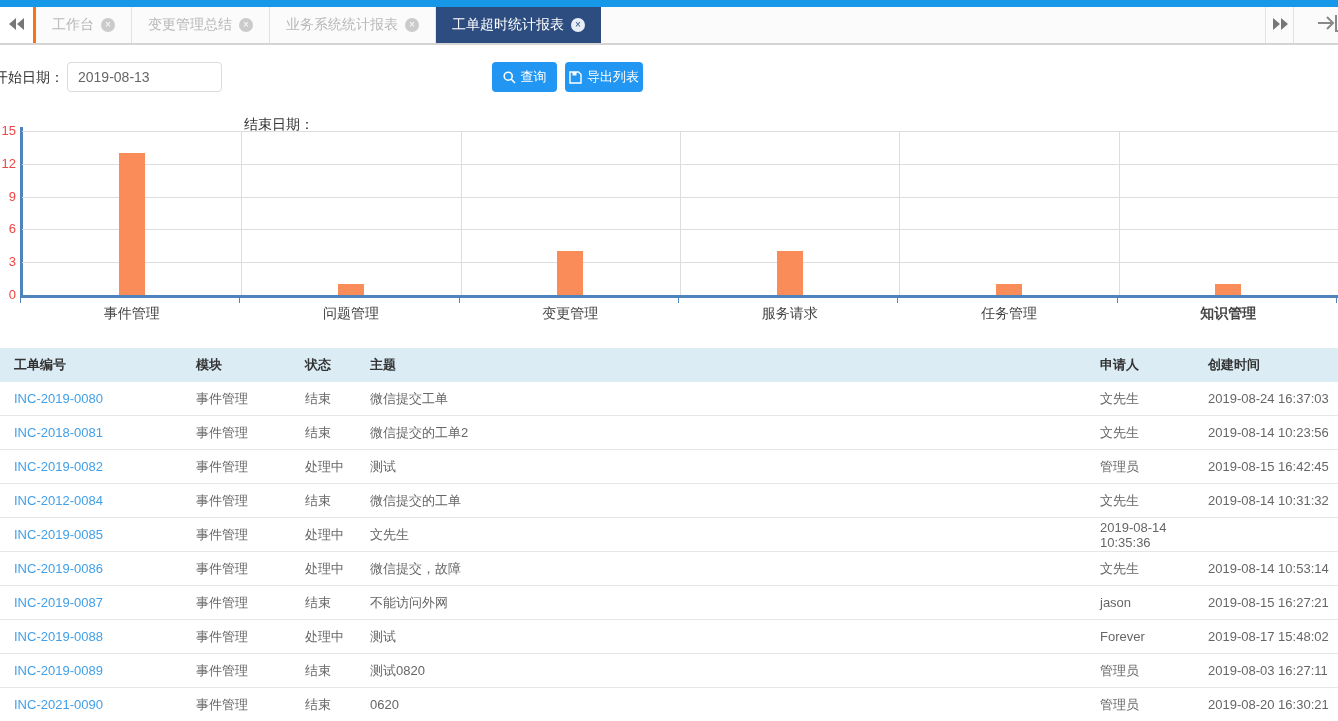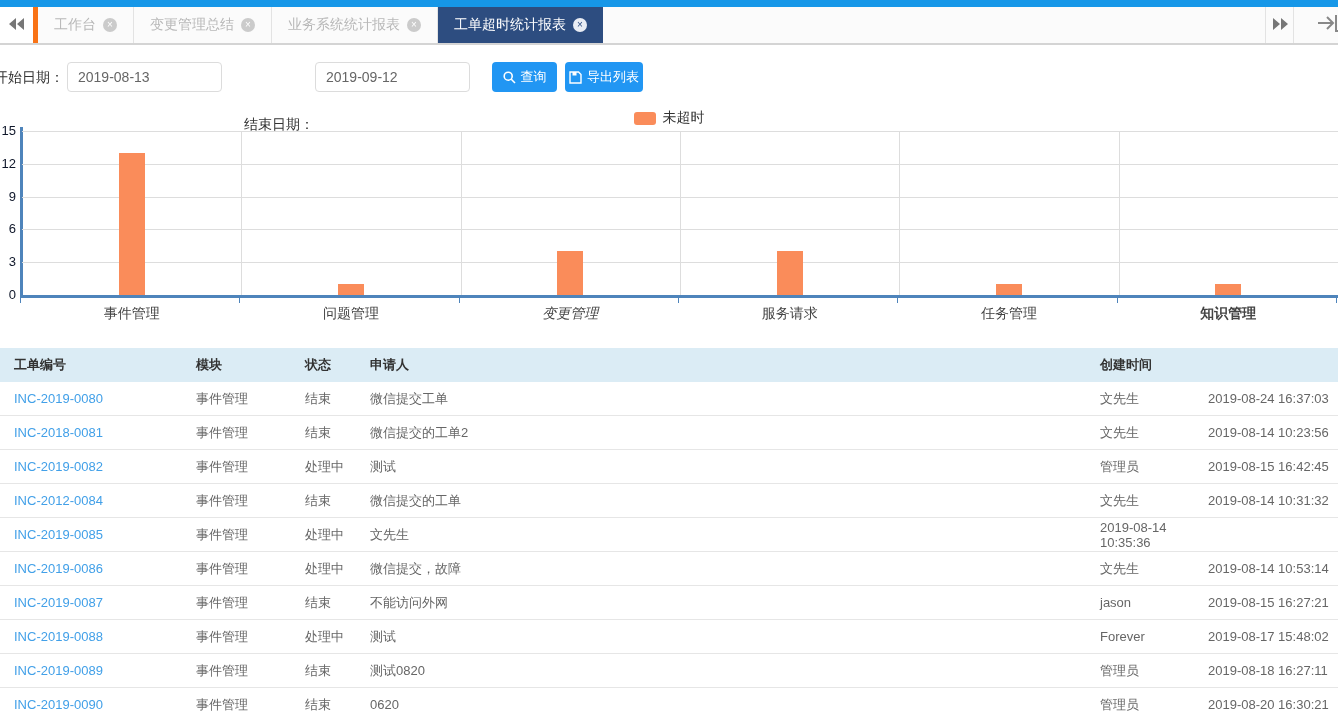--- a/index.html
+++ b/index.html
@@ -8,21 +8,21 @@
   #app { position:relative; width:1338px; height:721px; overflow:hidden; background:#fff; }
 
   
   .top-strip { position:absolute; left:0; top:0; width:1338px; height:7px; background:#1697e8; }
   .tab-bar { position:absolute; left:0; top:7px; width:1338px; height:38px; background:#fbfbfb;
              border-bottom:2px solid #d4d4d4; display:flex; align-items:stretch; }
   .tab-scroll-btn { width:33px; display:flex; align-items:center; justify-content:center; cursor:pointer; background:#fff; }
   .tab-scroll-btn.right { border-left:1px solid #e3e3e3; border-right:1px solid #e3e3e3; width:29px; background:#fbfbfb; }
   .tab { display:flex; align-items:center; justify-content:center; gap:7px; padding:0 16px;
          border-right:1px solid #e3e3e3; color:#b8b8b8; font-size:14px; cursor:pointer; white-space:nowrap; }
-  .tab:first-of-type { border-left:5px solid #f97316; }
+  .tab:first-of-type { border-left:3px solid #f97316; }
   .tab.active { background:#2d4d80; color:#fff; border-right:none; }
   .tab-close { width:14px; height:14px; border-radius:50%; background:#cbcbcb; color:#fff;
                font-size:10px; line-height:14px; text-align:center; display:inline-block; }
   .tab.active .tab-close { background:#e9edf4; color:#2d4d80; }
   .tab-spacer { flex:1; }
   .exit-btn { width:30px; display:flex; align-items:center; justify-content:flex-start; padding-left:8px; }
 
   
   .filter-label { position:absolute; top:69px; font-size:14px; color:#333; }
   .date-input { position:absolute; top:62px; width:155px; height:30px; border:1px solid #dcdcdc;
@@ -31,21 +31,21 @@
   .btn { position:absolute; top:62px; height:30px; background:#2196f3; color:#fff; border:none;
          border-radius:4px; font-size:13px; display:flex; align-items:center; justify-content:center;
          gap:5px; cursor:pointer; font-family:"Liberation Sans","DejaVu Sans",sans-serif; }
 
   
   .legend { position:absolute; left:0; top:109px; width:1338px; display:flex; align-items:center;
             justify-content:center; gap:7px; }
   .legend-swatch { width:22px; height:13px; border-radius:3px; }
   .legend-label { font-size:14px; color:#333; }
   .y-label { position:absolute; left:0; width:16px; height:18px; text-align:right; font-size:13px;
-             color:#0f172a; line-height:18px; }
+             color:#ef4444; line-height:18px; }
   .y-axis-line { position:absolute; left:20px; top:127px; width:3px; height:171px; }
   .x-axis-line { position:absolute; left:20px; top:295px; width:1318px; height:3px; }
   .plot { position:absolute; left:22px; top:131px; width:1316px; height:164px; }
   .hgrid { position:absolute; left:0; width:100%; height:1px; background:#ddd; }
   .vgrid { position:absolute; top:0; width:1px; height:100%; background:#ddd; }
   .bar { position:absolute; bottom:0; width:26px; }
   .x-tick { position:absolute; top:298px; width:1px; height:5px; }
   .cat-label { position:absolute; top:305px; text-align:center; font-size:14px; color:#444; }
 
   
@@ -103,44 +103,39 @@
         <svg width="26" height="18" viewBox="0 0 26 18">
             <path d="M2 9 H16 M11 3 L17 9 L11 15 M20 1 V17 H26" stroke="#888" stroke-width="2" fill="none"></path>
           </svg>
       </span>
     </div>
   </div>
 
   <div class="filter-label" style="left:-6px;">开始日期：</div>
   <input class="date-input" style="left: 67px;" value="2019-08-13">
   <div class="filter-label" style="left:244px;margin-top:47px;">结束日期：</div>
-  <input class="date-input" style="left: 315px;" value="2019-09-12">
   <button class="btn" style="left:492px; width:65px;">
     <span style="display:flex;">
       <svg width="13" height="13" viewBox="0 0 13 13">
           <circle cx="5.2" cy="5.2" r="4" stroke="#fff" stroke-width="1.6" fill="none"></circle>
           <line x1="8.3" y1="8.3" x2="12" y2="12" stroke="#fff" stroke-width="1.6"></line>
         </svg>
     </span>
     <span>查询</span>
   </button>
   <button class="btn" style="left:565px; width:78px;">
     <span style="display:flex;">
       <svg width="13" height="13" viewBox="0 0 13 13">
           <path d="M1 1 H9.5 L12 3.5 V12 H1 Z" stroke="#fff" stroke-width="1.4" fill="none"></path>
           <rect x="3.5" y="1" width="4" height="3.5" fill="#fff"></rect>
         </svg>
     </span>
     <span>导出列表</span>
   </button>
 
-  <div class="legend">
-    <span class="legend-swatch" style="background: rgb(250, 140, 90);"></span>
-    <span class="legend-label">未超时</span>
-  </div>
   <div>
     <div class="y-axis-line" style="background: rgb(78, 132, 187);"></div>
     <div class="x-axis-line" style="background: rgb(78, 132, 187);"></div>
     <div>
         <div class="y-label" style="top: 286px;">0</div>
         <div class="y-label" style="top: 253.2px;">3</div>
         <div class="y-label" style="top: 220.4px;">6</div>
         <div class="y-label" style="top: 187.6px;">9</div>
         <div class="y-label" style="top: 154.8px;">12</div>
         <div class="y-label" style="top: 122px;">15</div>
@@ -168,31 +163,32 @@
         <div class="x-tick" style="left: 239.333px; background: rgb(78, 132, 187);"></div>
         <div class="x-tick" style="left: 458.667px; background: rgb(78, 132, 187);"></div>
         <div class="x-tick" style="left: 678px; background: rgb(78, 132, 187);"></div>
         <div class="x-tick" style="left: 897.333px; background: rgb(78, 132, 187);"></div>
         <div class="x-tick" style="left: 1116.67px; background: rgb(78, 132, 187);"></div>
         <div class="x-tick" style="left: 1336px; background: rgb(78, 132, 187);"></div>
       </div>
     <div>
         <div class="cat-label" style="left: 22px; width: 219.333px;">事件管理</div>
         <div class="cat-label" style="left: 241.333px; width: 219.333px;">问题管理</div>
-        <div class="cat-label" style="left: 460.667px; width: 219.333px; font-style: italic;">变更管理</div>
+        <div class="cat-label" style="left: 460.667px; width: 219.333px;">变更管理</div>
         <div class="cat-label" style="left: 680px; width: 219.333px;">服务请求</div>
         <div class="cat-label" style="left: 899.333px; width: 219.333px;">任务管理</div>
         <div class="cat-label" style="left: 1118.67px; width: 219.333px; font-weight: bold;">知识管理</div>
       </div>
   </div>
 
   <div class="grid-row table-head">
     <div>工单编号</div>
     <div>模块</div>
     <div>状态</div>
+    <div>主题</div>
     <div>申请人</div>
     <div>创建时间</div>
   </div>
   <div class="table-body">
       <div class="grid-row">
         <div class="cell-link">INC-2019-0080</div>
         <div class="">事件管理</div>
         <div class="">结束</div>
         <div class="">微信提交工单</div>
         <div class="">文先生</div>
@@ -252,24 +248,24 @@
         <div class="">测试</div>
         <div class="">Forever</div>
         <div class="">2019-08-17 15:48:02</div>
       </div>
       <div class="grid-row">
         <div class="cell-link">INC-2019-0089</div>
         <div class="">事件管理</div>
         <div class="">结束</div>
         <div class="">测试0820</div>
         <div class="">管理员</div>
-        <div class="">2019-08-18 16:27:11</div>
-      </div>
-      <div class="grid-row">
-        <div class="cell-link">INC-2019-0090</div>
+        <div class="">2019-08-03 16:27:11</div>
+      </div>
+      <div class="grid-row">
+        <div class="cell-link">INC-2021-0090</div>
         <div class="">事件管理</div>
         <div class="">结束</div>
         <div class="">0620</div>
         <div class="">管理员</div>
         <div class="">2019-08-20 16:30:21</div>
       </div>
     </div>
 
 </div>
 

